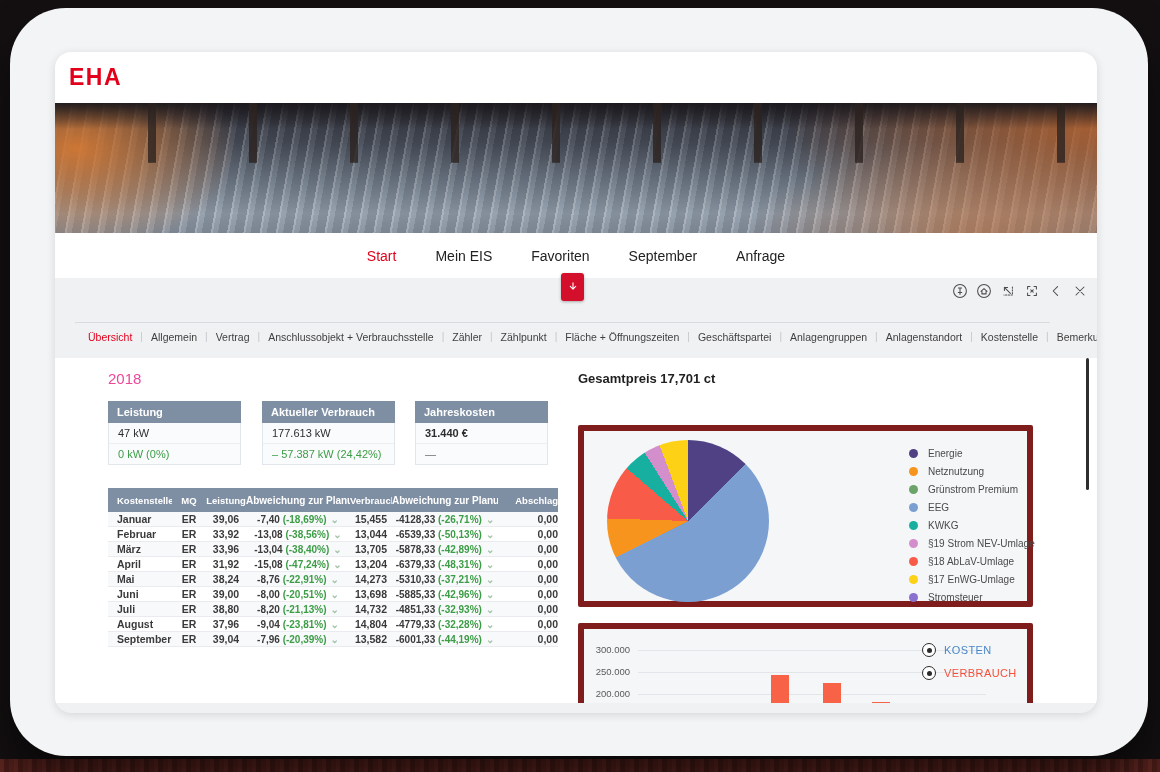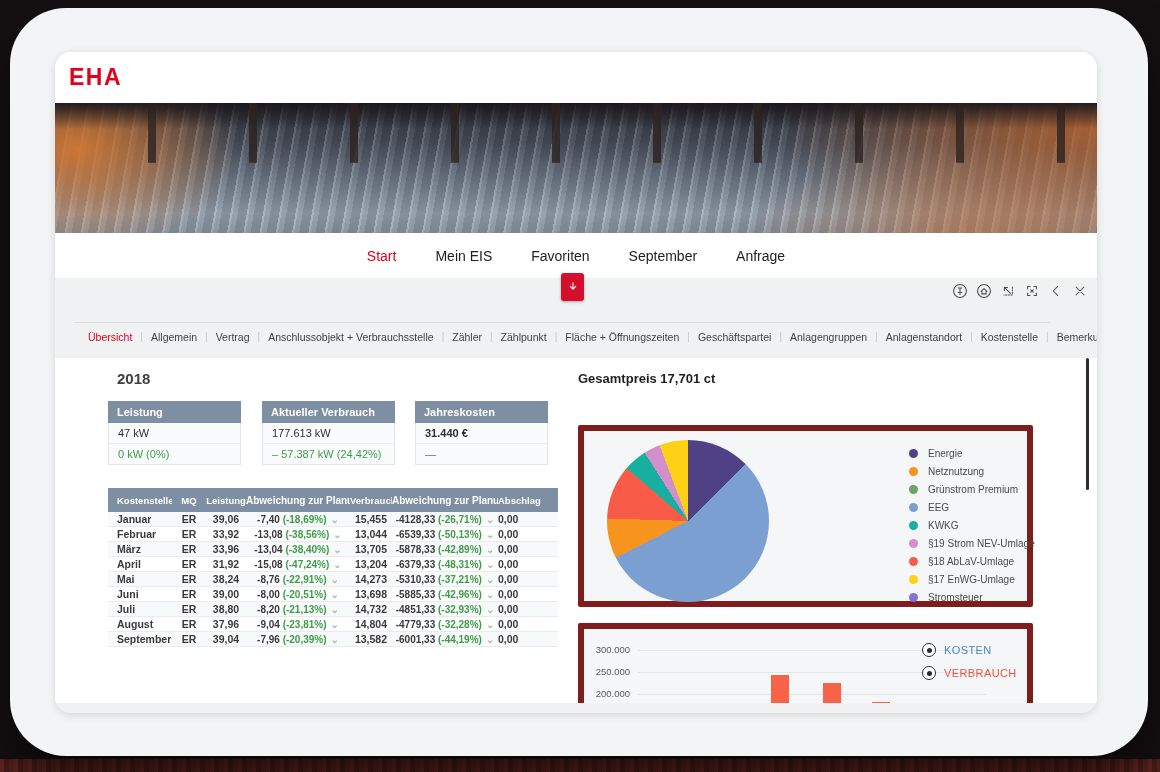--- a/index.html
+++ b/index.html
@@ -57,21 +57,21 @@
   .title-divider { position:absolute; left:20px; top:270px; width:975px; height:1px; background:#d8dbdf; }
 
   .tab-bar { position:absolute; left:33px; top:279px; display:flex; white-space:nowrap; }
   .tab { font-size:10.5px; color:#3f3f3f; cursor:pointer; }
   .tab.active { color:#e2001a; }
   .tab-sep { color:#c3c6cb; margin:0 8px; font-size:10px; }
 
   .content { position:absolute; left:0; top:306px; width:1042px; height:345px; background:#fff; overflow:hidden; }
   .v-scrollbar { position:absolute; left:1031px; top:306px; width:3px; height:132px; background:#2e2e2e; border-radius:2px; z-index:6; }
 
-  .year { position:absolute; left:62px; top:12px; font-size:15px; font-weight:700; color:#404040; }
+  .year { position:absolute; left:53px; top:12px; font-size:15px; font-weight:400; color:#ec4899; }
 
   .stat-card { position:absolute; top:43px; width:133px; }
   .stat-card .hd { height:22px; background:#7f8fa3; color:#fff; font-size:11px; font-weight:700;
     line-height:22px; padding-left:9px; }
   .stat-card .row { height:21px; line-height:21px; font-size:11px; color:#2e2e2e; padding-left:9px;
     background:#fafbfc; border:1px solid #e2e5e9; border-top:0; }
   .stat-card .row.first { border-bottom:0; box-shadow:inset 0 -1px 0 #eceef1; }
   .stat-card .green { color:#3c9d46; }
   .stat-card .bold { font-weight:700; }
   .stat-card .dash { color:#6f6f6f; }
@@ -80,21 +80,21 @@
   .thead { display:flex; background:#7f8fa3; color:#fff; font-weight:700; font-size:9.5px; height:24px; align-items:center; }
   .trow { display:flex; height:15px; align-items:center; background:#fff; border-bottom:1px solid #e9ebee;font-weight:bold; }
   .trow:nth-child(odd) { background:#f8f9fb; }
   .c { overflow:hidden; white-space:nowrap; }
   .c0 { width:64px; padding-left:9px; text-align:left; }
   .c1 { width:34px; text-align:center; }
   .c2 { width:40px; text-align:center; }
   .c3 { width:104px; text-align:center; font-size:10px; }
   .c4 { width:42px; text-align:center; }
   .c5 { width:106px; text-align:center; font-size:10px; }
-  .c6 { width:60px; text-align:left; }
+  .c6 { width:60px; text-align:right; }
   .pct { color:#3c9d46; }
   .chev { color:#9fc2a4; margin-left:4px; font-size:10px; cursor:pointer; }
 
   .pie-title { position:absolute; left:523px; top:13px; font-size:13px; font-weight:700; color:#1f1f1f; }
   .panel { position:absolute; left:523px; width:455px; background:#f4f6f8; border:6px solid #7f1d1d; border-radius:2px;margin-top:29px; }
   .pie-panel { top:38px; height:182px; }
   .pie { position:absolute; left:23px; top:9px; width:162px; height:162px; border-radius:50%; }
   .legend { position:absolute; left:325px; top:13px; }
   .legend-item { display:flex; align-items:center; height:18px; }
   .legend-dot { width:9px; height:9px; border-radius:50%; margin-right:10px; flex:0 0 9px; }

